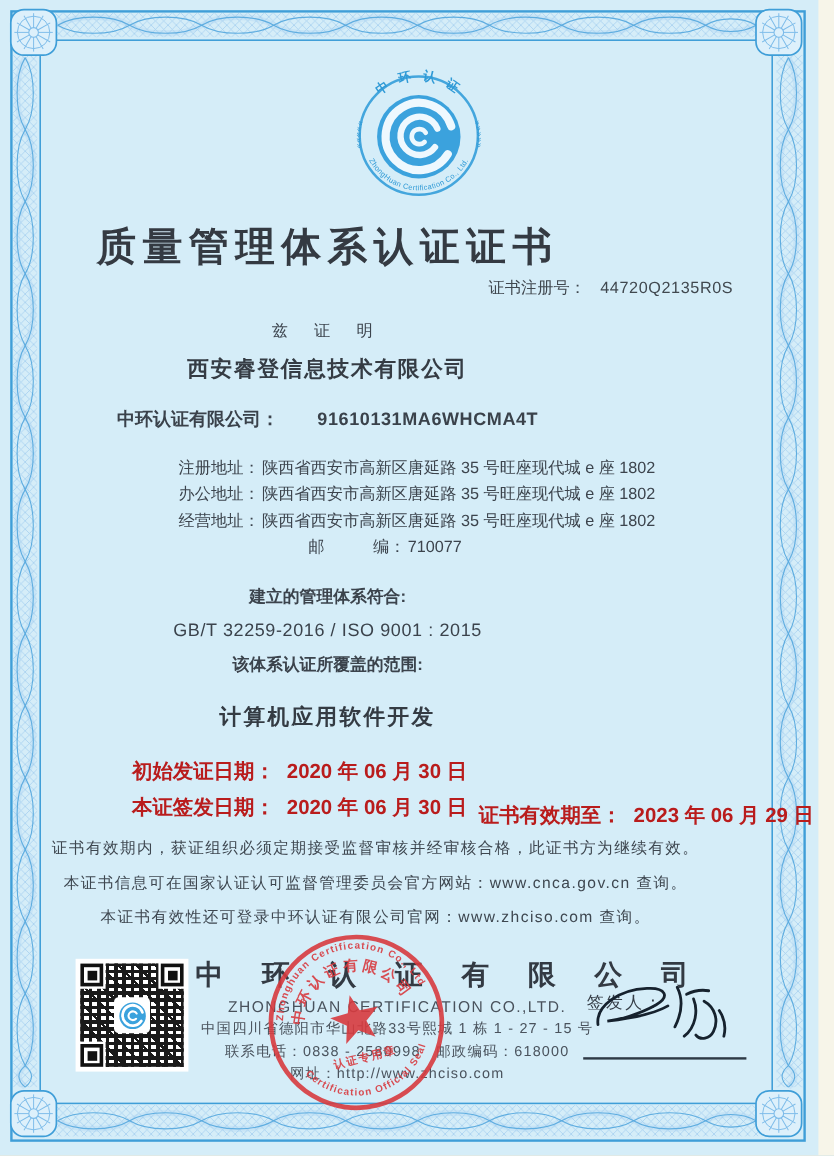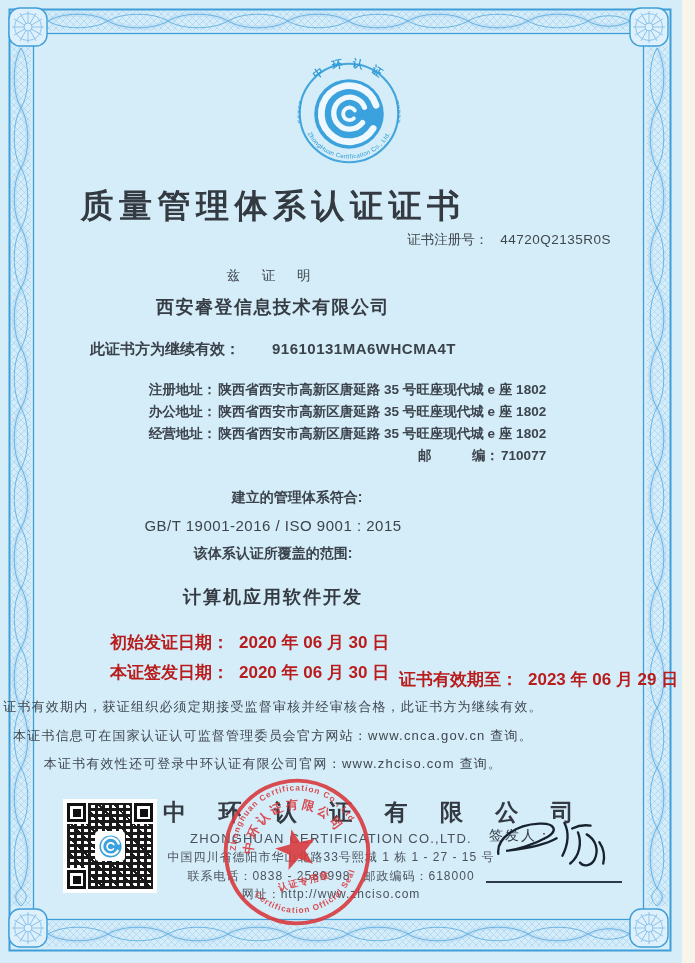--- a/index.html
+++ b/index.html
@@ -22,36 +22,36 @@
 
   .cert-title{top:184px;font-size:33px;font-weight:700;letter-spacing:5.5px;color:#343a42;}
   .reg-row{position:absolute;top:231px;right:84px;font-size:13.5px;color:#40484f;}
   .reg-row .val{margin-left:12px;letter-spacing:.5px;}
   .attest{top:267px;font-size:13.5px;letter-spacing:9px;color:#3d454e;font-weight:500;}
   .company{top:295px;font-size:18px;font-weight:700;letter-spacing:1.5px;color:#353c44;}
   .credit{top:340px;font-size:15px;font-weight:600;color:#3a424b;}
   .credit .val{margin-left:32px;letter-spacing:.5px;}
 
   .addr-block{position:absolute;top:379px;left:50%;transform:translateX(-50%);
-    width:max-content;font-size:13.5px;font-weight:700;line-height:22px;color:#3c444d;text-align:right;}
+    width:max-content;font-size:13.5px;font-weight:400;line-height:22px;color:#3c444d;}
   .addr-row .val{margin-left:2px;}
   .postal-row{padding-left:108px;}
 
-  .sys1{top:489px;font-size:14px;font-weight:600;margin-left:24px;}
+  .sys1{top:489px;font-size:14px;font-weight:600;}
   .sys2{top:517px;font-size:15px;font-weight:500;letter-spacing:.5px;}
   .sys3{top:545px;font-size:14px;font-weight:600;}
   .scope{top:585px;font-size:18px;font-weight:700;letter-spacing:2px;color:#343b43;}
 
   .date-item{position:absolute;font-size:17px;font-weight:700;color:#b91c1c;}
   .date-item .val{margin-left:10px;}
   .d1{left:110px;top:631px;}
   .d2{left:399px;top:631px;margin-top:37px;}
   .d3{left:110px;top:661px;}
 
-  .note{font-size:13px;letter-spacing:1.2px;color:#3e4750;}
+  .note{font-size:13px;letter-spacing:1.2px;color:#3e4750;padding-left:40px;}
   .n1{top:698px;}
   .n2{top:727px;}
   .n3{top:755px;}
 
   
   .qr{position:absolute;left:63px;top:799px;width:94px;height:94px;background:#fff;}
   .qr-grid{position:absolute;inset:4px;background-color:#fff;
     background-image:
       repeating-linear-gradient(90deg,#1a1a1a 0 3px,transparent 3px 7px),
       repeating-linear-gradient(0deg,#1a1a1a 0 3px,transparent 3px 6px),
@@ -155,40 +155,40 @@
   </div>
 
   <div class="row cert-title">质量管理体系认证证书</div>
   <div class="reg-row">
     <span>证书注册号：</span><span class="val">44720Q2135R0S</span>
   </div>
 
   <div class="row attest">兹 证 明</div>
   <div class="row company">西安睿登信息技术有限公司</div>
   <div class="row credit">
-    <span>此证书方为继续有效：</span><span class="val">91610131MA6WHCMA4T</span>
+    <span>中环认证有限公司：</span><span class="val">91610131MA6WHCMA4T</span>
   </div>
 
   <div class="addr-block">
     <div class="addr-row">
       <span>注册地址：</span><span class="val">陕西省西安市高新区唐延路 35 号旺座现代城 e 座 1802</span>
     </div>
     <div class="addr-row">
       <span>办公地址：</span><span class="val">陕西省西安市高新区唐延路 35 号旺座现代城 e 座 1802</span>
     </div>
     <div class="addr-row">
       <span>经营地址：</span><span class="val">陕西省西安市高新区唐延路 35 号旺座现代城 e 座 1802</span>
     </div>
     <div class="addr-row postal-row">
       <span>邮　　　编：</span><span class="val">710077</span>
     </div>
   </div>
 
   <div class="row sys1">建立的管理体系符合:</div>
-  <div class="row sys2">GB/T 19001-2016 / ISO 9001 : 2015</div>
+  <div class="row sys2">GB/T 32259-2016 / ISO 9001 : 2015</div>
   <div class="row sys3">该体系认证所覆盖的范围:</div>
   <div class="row scope">计算机应用软件开发</div>
 
   <div class="date-item d1">
     <span>初始发证日期：</span><span class="val">2020 年 06 月 30 日</span>
   </div>
   <div class="date-item d2">
     <span>证书有效期至：</span><span class="val">2023 年 06 月 29 日</span>
   </div>
   <div class="date-item d3">

